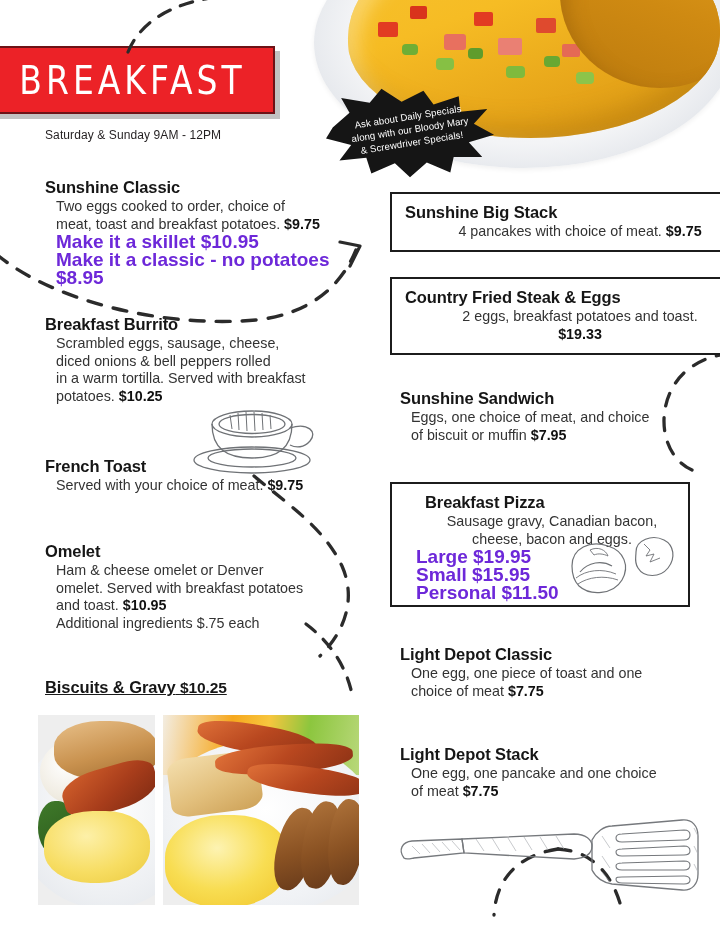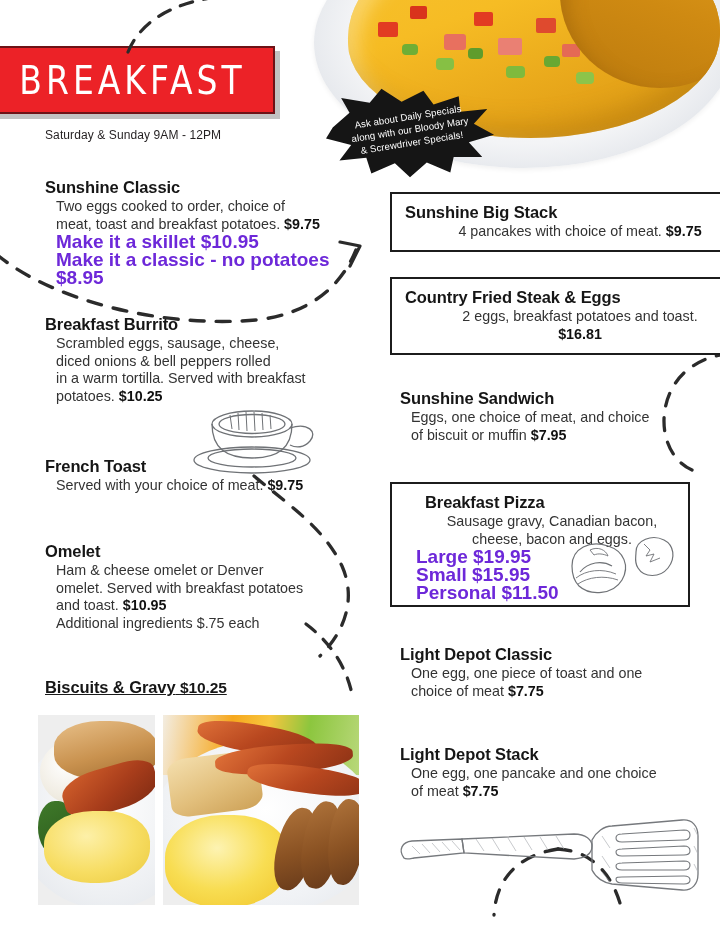--- a/index.html
+++ b/index.html
@@ -375,21 +375,21 @@
   <div class="item-desc">
     <span>4 pancakes with choice of meat.</span>
     <b>$9.75</b>
   </div>
 </div>
 
 <div class="boxed" style="left:390px; top:277px; width:356px; height:78px;">
   <div class="item-name" style="margin-top:9px;">Country Fried Steak &amp; Eggs</div>
   <div class="item-desc">
     <span>2 eggs, breakfast potatoes and toast.</span><br>
-    <b>$16.81</b>
+    <b>$19.33</b>
   </div>
 </div>
 
 <div class="item" style="left:400px; top:389px; width:290px;">
   <div class="item-name">Sunshine Sandwich</div>
   <div class="item-desc">
     <span>Eggs, one choice of meat, and choice</span><br>
     <span>of biscuit or muffin</span>
     <b>$7.95</b>
   </div>

